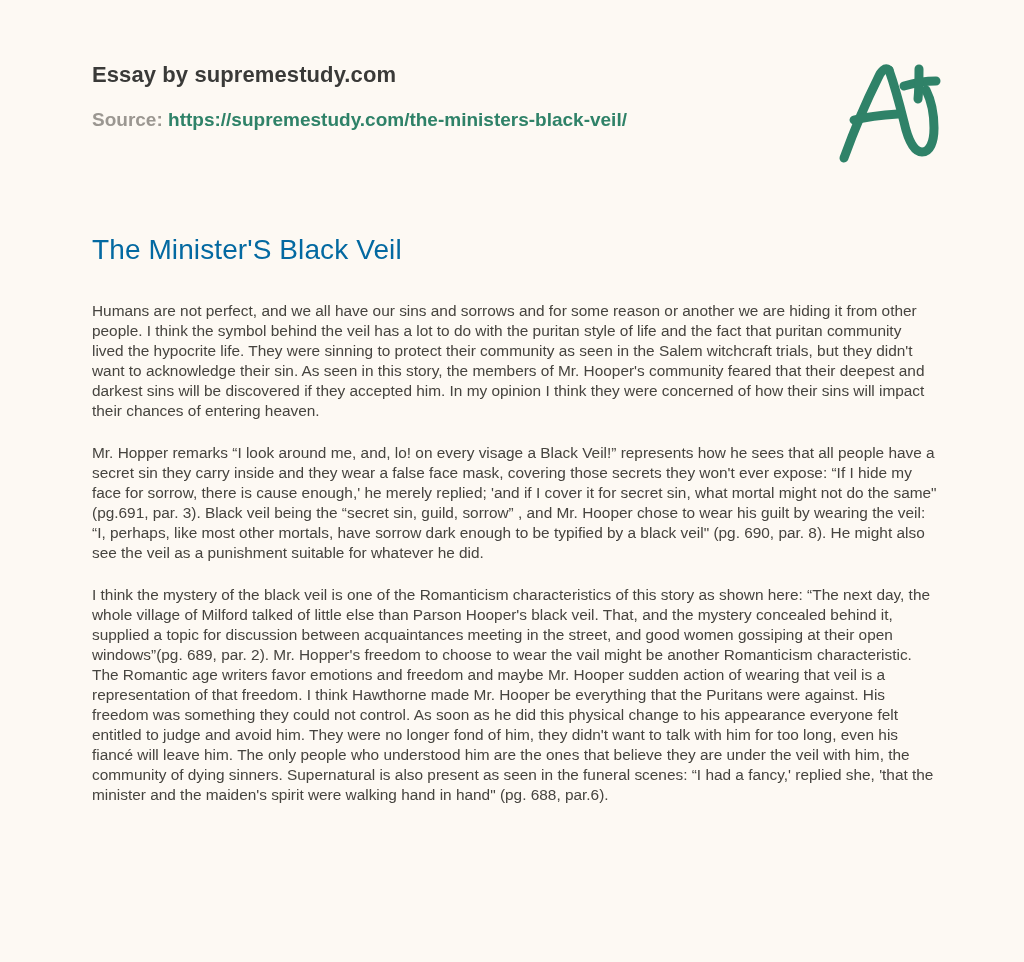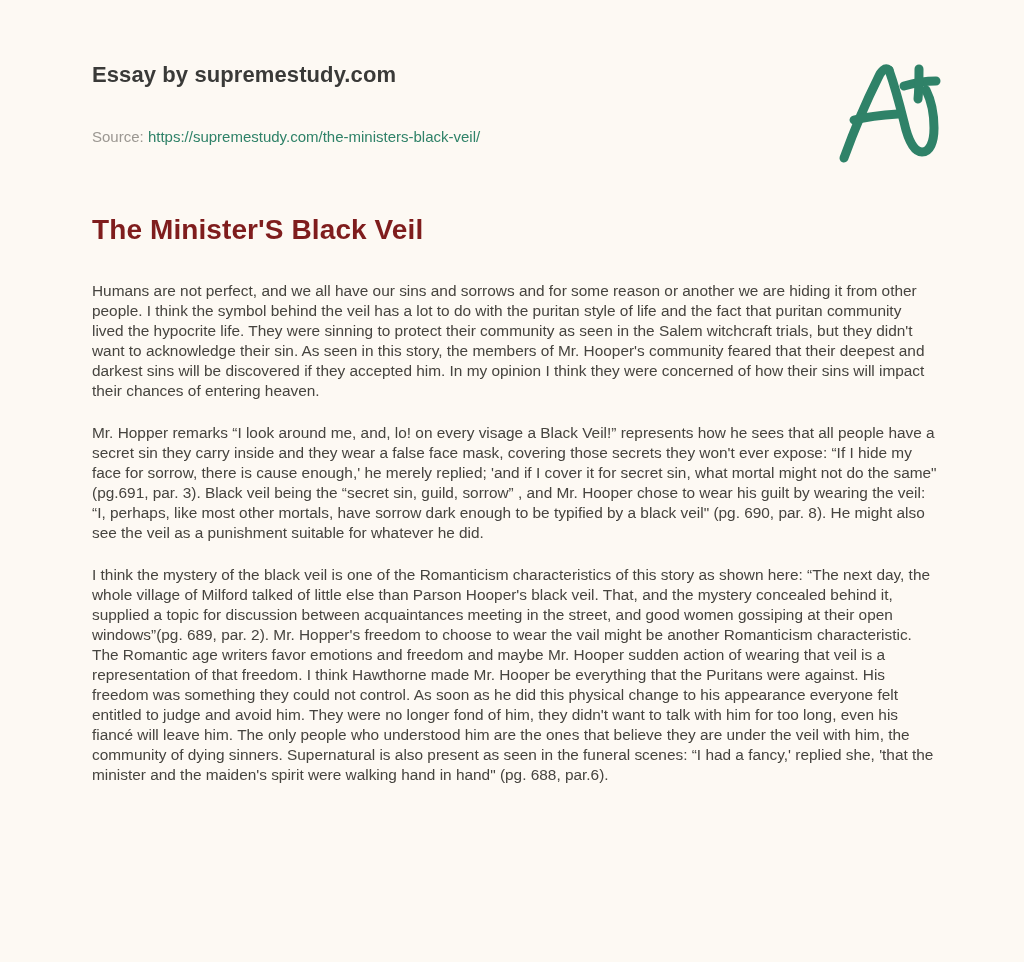--- a/index.html
+++ b/index.html
@@ -35,25 +35,26 @@
   .attribution {
     font-size: 22px;
     font-weight: bold;
     letter-spacing: 0.1px;
     color: #3a3a38;
     line-height: 1.2;
     margin: 0;
   }
 
   .source-line {
-    margin-top: 39px;
-    font-size: 15px;
+    margin-top: 20px;
+    font-size: 19px;
     line-height: 1.3;
     color: #9b9791;
     white-space: nowrap;
+    font-weight: bold;
   }
 
   .source-label {
     color: #9b9791;
   }
 
   .source-url {
     color: #2f8268;
     text-decoration: none;
   }
@@ -68,25 +69,25 @@
     display: block;
   }
 
   
   .article {
     padding: 0 92px 0 92px;
     box-sizing: border-box;
   }
 
   .article-title {
-    margin: 62px 0 0 0;
+    margin: 82px 0 0 0;
     font-size: 28px;
-    font-weight: 700;
+    font-weight: 400;
     letter-spacing: 0.1px;
-    color: #7f1d1d;
+    color: #0369a1;
     line-height: 1.25;
   }
 
   .article-body {
     margin-top: 34px;
     width: 845px;
   }
 
   .article-body p {
     margin: 0 0 22px 0;

